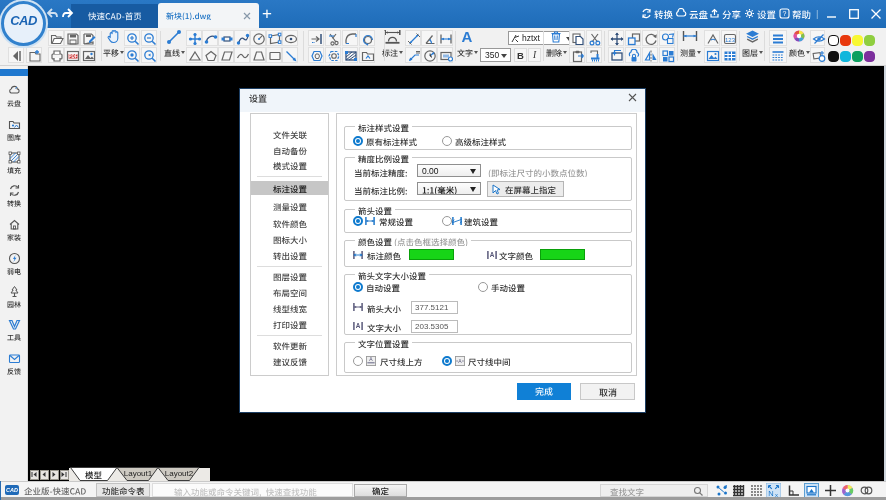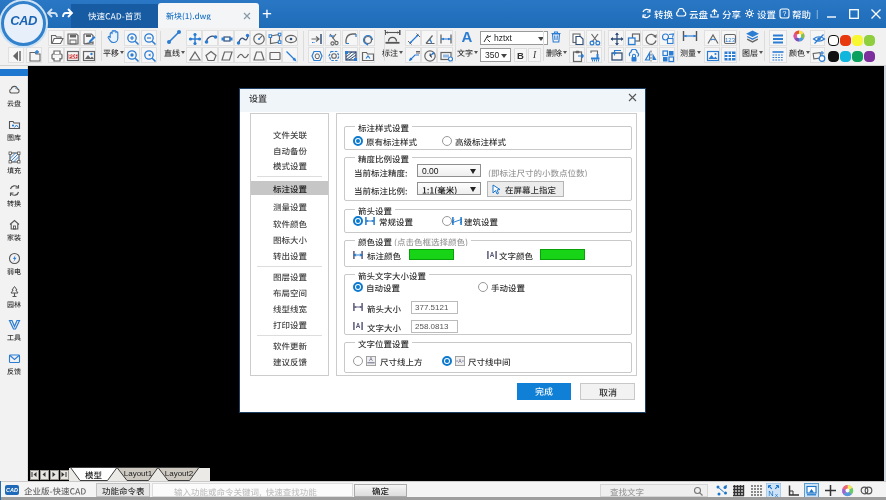--- a/index.html
+++ b/index.html
@@ -608,21 +608,21 @@
   </div>
 <div class="bigtool" style="left:456px;top:28px;width:22px;height:36px">
     <div style="font-size:15px;font-weight:bold;color:#2b7cd3;line-height:17px">A</div>
     <div class="lbl" style="top:20px"><svg width="16.0" height="8" viewBox="0 0 2000 1000" style="vertical-align:middle" class="cjk">
         <g transform="translate(0,880) scale(1,-1)" fill="currentColor">
           <use href="#g6587" x="0"></use>
           <use href="#g5B57" x="1000"></use>
         </g>
       </svg><span style="display:inline-block;width:0;height:0;border-left:2.5px solid transparent;border-right:2.5px solid transparent;border-top:3.5px solid #555;vertical-align:1px;margin-left:1px"></span></div>
   </div>
-<div class="combo" style="left:480px;top:31px;width:68px;height:14px;line-height:13px;padding-left:13px">hztxt<span style="position:absolute;right:3px;top:5px;width:0;height:0;border-left:3px solid transparent;border-right:3px solid transparent;border-top:4px solid #444"></span><svg style="position:absolute;left:2px;top:2px" width="9" height="9" viewBox="0 0 9 9">
+<div class="combo" style="left:508px;top:31px;width:68px;height:14px;line-height:13px;padding-left:13px">hztxt<span style="position:absolute;right:3px;top:5px;width:0;height:0;border-left:3px solid transparent;border-right:3px solid transparent;border-top:4px solid #444"></span><svg style="position:absolute;left:2px;top:2px" width="9" height="9" viewBox="0 0 9 9">
       <path d="M1 8 L5 1 M3.5 3.5 L8 2 M4.5 5.5 L7 8" stroke="#333" stroke-width="1"></path>
     </svg></div>
 <div class="combo" style="left:480px;top:48px;width:31px;height:14px;line-height:13px;padding-left:4px">350<span style="position:absolute;right:3px;top:5px;width:0;height:0;border-left:3px solid transparent;border-right:3px solid transparent;border-top:4px solid #444"></span></div>
 <div class="abs" style="left:514px;top:48px;width:13px;height:14px;border:1px solid #ddd;background:#f6f6f6;font-size:9.5px;font-weight:bold;color:#333;text-align:center;line-height:13px">B</div>
 <div class="abs" style="left:528px;top:48px;width:13px;height:14px;border:1px solid #ddd;background:#f6f6f6;font-size:9.5px;font-style:italic;color:#333;text-align:center;line-height:13px;font-family:'Liberation Serif',serif">I</div>
 <div class="bigtool" style="left:546px;top:29px;width:20px;height:34px"><svg width="14" height="15" viewBox="0 0 14 14">
       <path d="M3.5 4.5 L4.2 12.5 L9.8 12.5 L10.5 4.5 Z M2.5 4 L11.5 4 M5.5 4 L5.5 2.5 L8.5 2.5 L8.5 4 M5.7 6 L6 10.5 M8.3 6 L8 10.5" stroke="#2b7cd3" fill="none" stroke-width="1.1"></path>
     </svg><div class="lbl" style="top:19px"><svg width="16.0" height="8" viewBox="0 0 2000 1000" style="vertical-align:middle" class="cjk">
         <g transform="translate(0,880) scale(1,-1)" fill="currentColor">
           <use href="#g5220" x="0"></use>
@@ -1331,21 +1331,21 @@
         <text x="5.5" y="8" font-size="7" fill="#557" text-anchor="middle" font-weight="bold" font-family="Liberation Sans">A</text>
       </svg>
 <div class="flabel" style="left:30px;top:208px"><svg width="34.0" height="8.5" viewBox="0 0 4000 1000" style="vertical-align:middle" class="cjk">
           <g transform="translate(0,880) scale(1,-1)" fill="currentColor">
             <use href="#g6587" x="0"></use>
             <use href="#g5B57" x="1000"></use>
             <use href="#g5927" x="2000"></use>
             <use href="#g5C0F" x="3000"></use>
           </g>
         </svg></div>
-<div class="numin" style="left:74px;top:206px">258.0813</div>
+<div class="numin" style="left:74px;top:206px">203.5305</div>
 
 <div class="fs" style="top:228px;height:31px">
         <span class="lg"><svg width="51.0" height="8.5" viewBox="0 0 6000 1000" style="vertical-align:middle" class="cjk">
             <g transform="translate(0,880) scale(1,-1)" fill="currentColor">
               <use href="#g6587" x="0"></use>
               <use href="#g5B57" x="1000"></use>
               <use href="#g4F4D" x="2000"></use>
               <use href="#g7F6E" x="3000"></use>
               <use href="#g8BBE" x="4000"></use>
               <use href="#g7F6E" x="5000"></use>

